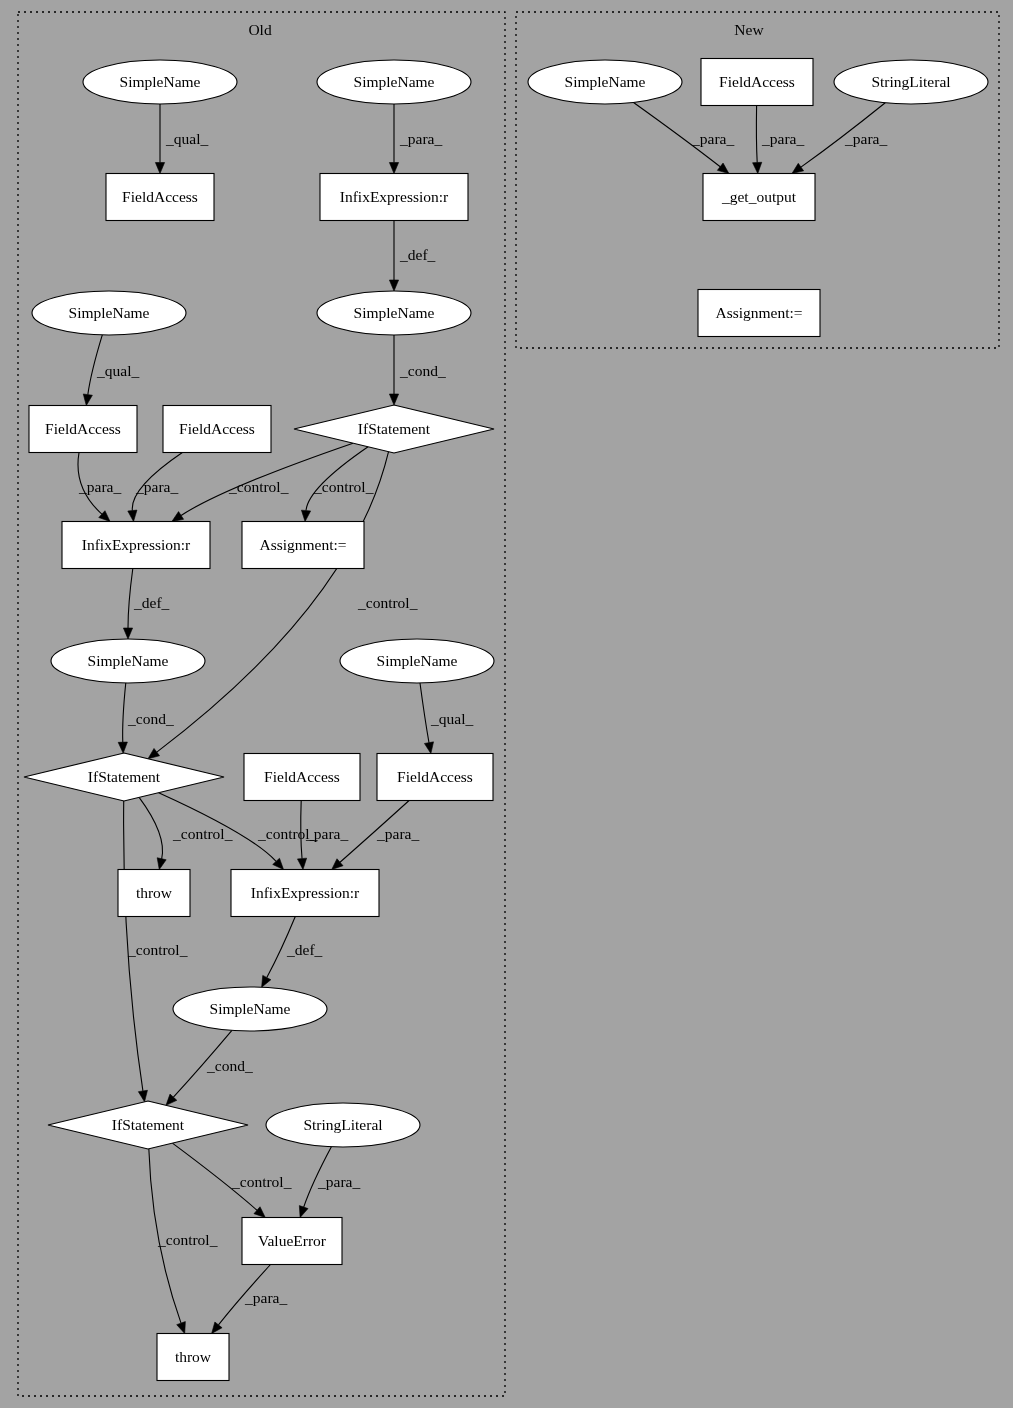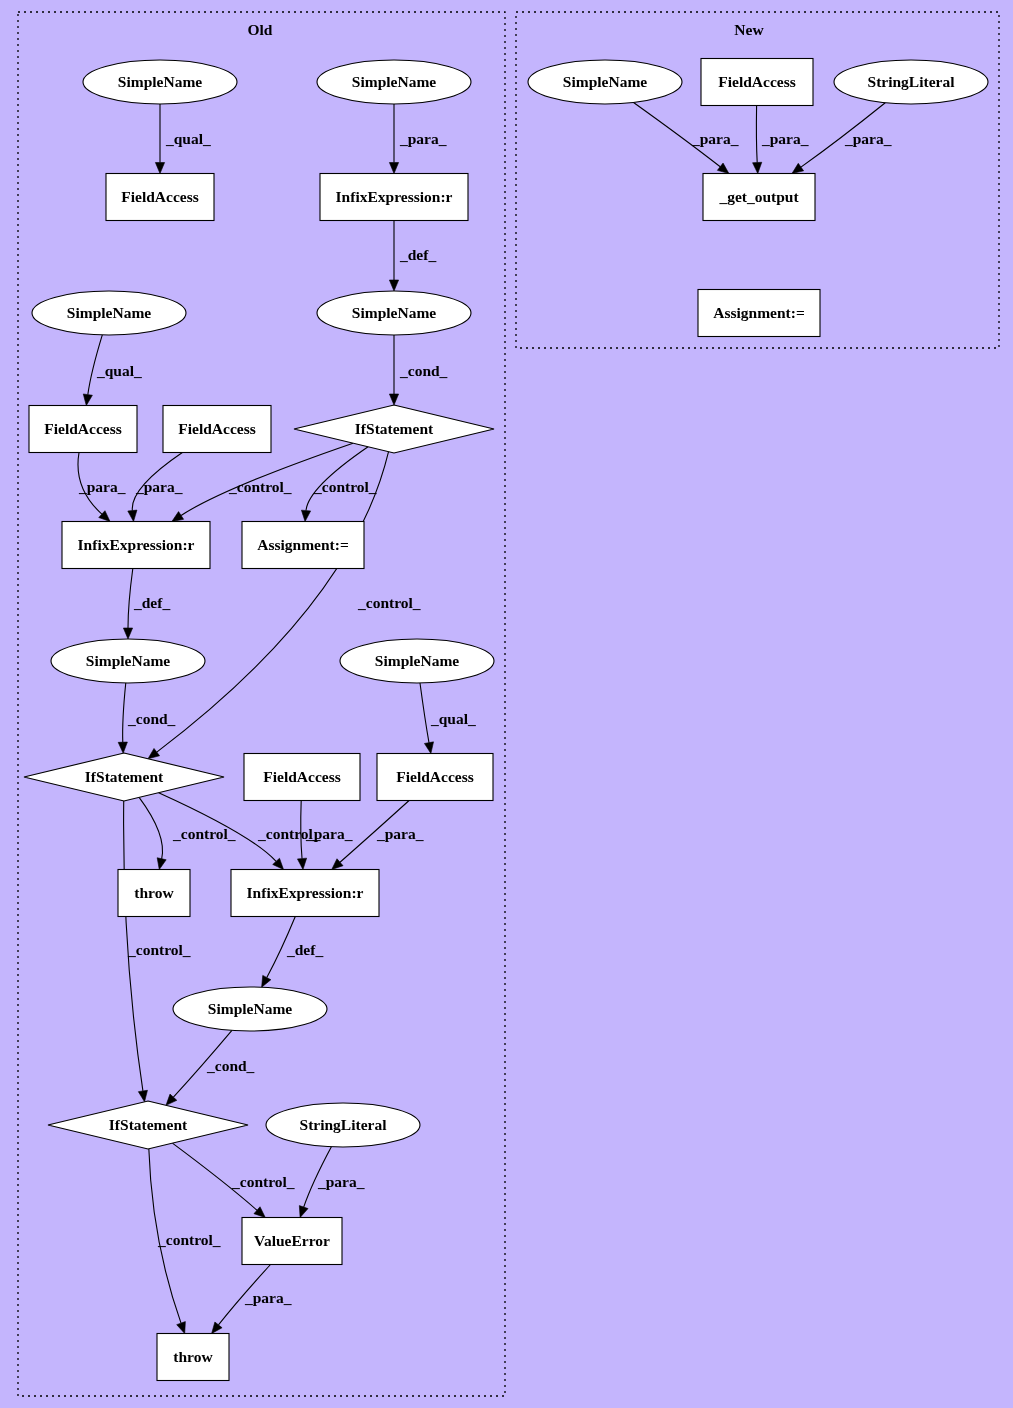--- a/index.html
+++ b/index.html
@@ -4,23 +4,22 @@
 <style>
   html, body {
     margin: 0;
     padding: 0;
     background: #ffffff;
   }
   #canvas {
     position: relative;
     width: 1013px;
     height: 1408px;
-    background: #c4b5fd;
+    background: #a3a3a3;
     font-family: "Liberation Serif", "DejaVu Serif", serif;
-    font-weight: bold;
   }
   svg#graph {
     display: block;
     width: 1013px;
     height: 1408px;
   }
   .node-shape {
     fill: #ffffff;
     stroke: #000000;
     stroke-width: 1.1;

